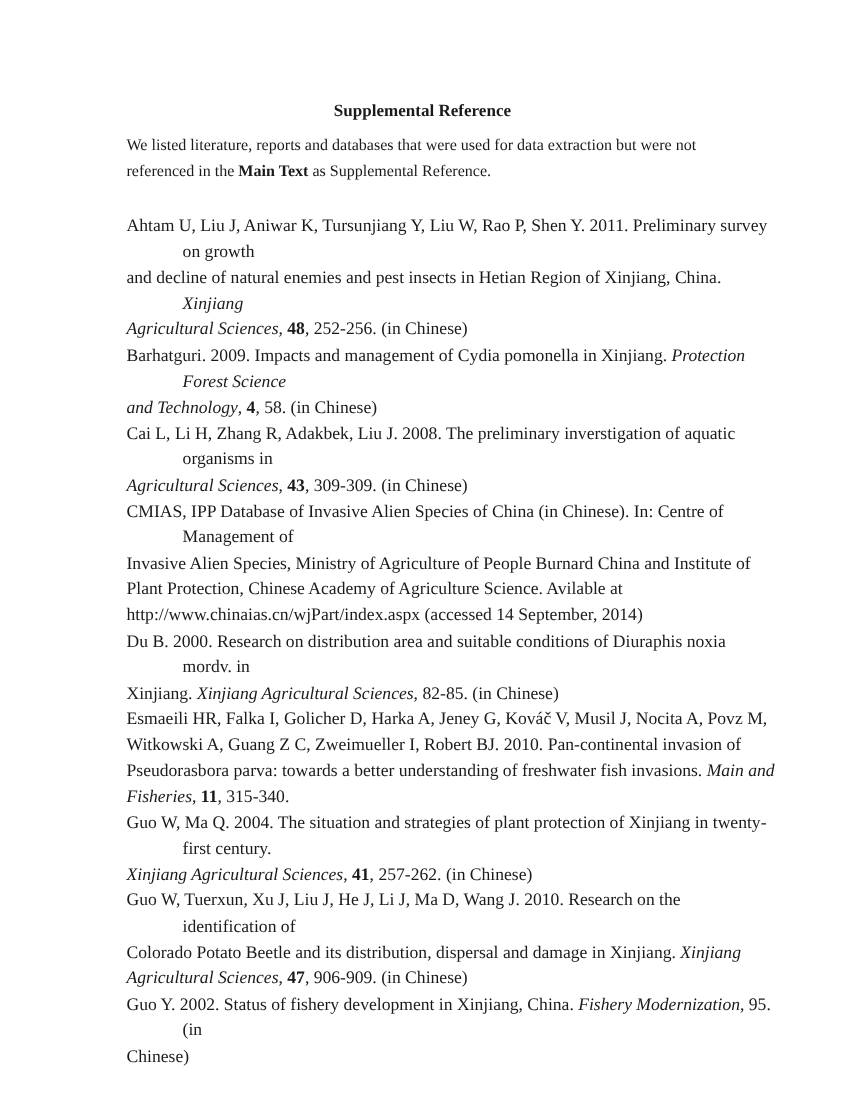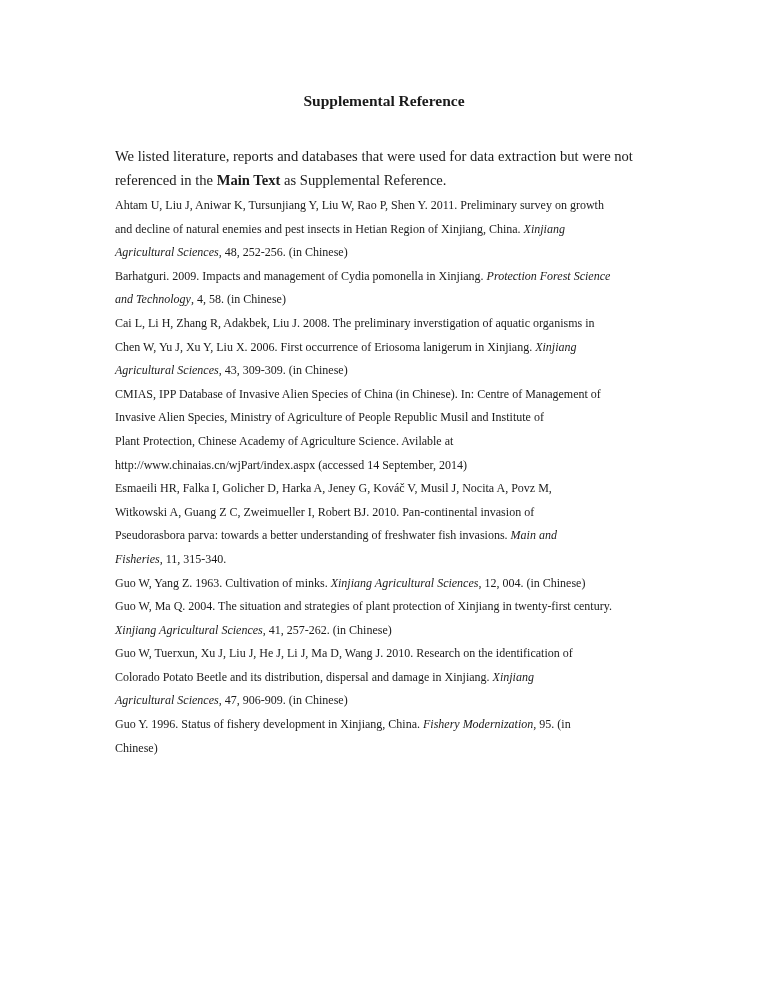--- a/index.html
+++ b/index.html
@@ -1,26 +1,26 @@
 <!DOCTYPE html>
 <html><head>
 <meta charset="utf-8">
 <style>
   html, body { margin:0; padding:0; background:#ffffff; }
   body { width:768px; height:994px; position:relative; overflow:hidden;
          font-family:"Liberation Serif", "DejaVu Serif", serif; color:#1a1a1a; }
   .page { position:absolute; left:0; top:0; width:768px; height:994px; }
   .title { position:absolute; top:91px; left:0; width:768px; text-align:center;
            font-weight:bold; font-size:15.5px; line-height:20px; }
-  .intro { position:absolute; top:144px; left:115px; width:560px;
+  .intro { position:absolute; top:120px; left:115px; width:560px;
            font-size:14.6px; line-height:24px; }
   .refs { position:absolute; top:194px; left:115px; width:590px; }
-  .ref { font-size:12px; line-height:23.6px; padding-left:51px; text-indent:-51px; }
+  .ref { font-size:16px; line-height:23.6px; padding-left:51px; text-indent:-51px; }
   .ref i { font-style:italic; }
-  .ref b { font-weight:normal; }
+  .ref b { font-weight:bold; }
   .line { display:block; }
 </style>
 </head>
 <body>
 
 <div class="page">
   <div class="title">Supplemental Reference</div>
 
   <div class="intro"><span>We listed literature, reports and databases that were used for data extraction but were not referenced in the </span><b>Main Text</b><span> as Supplemental Reference.</span></div>
 
@@ -31,45 +31,45 @@
         <span class="line"><i>Agricultural Sciences</i><span>, </span><b>48</b><span>, 252-256. (in Chinese)</span></span>
       </div>
       <div class="ref">
         <span class="line"><span>Barhatguri. 2009. Impacts and management of Cydia pomonella in Xinjiang. </span><i>Protection Forest Science</i></span>
         <span class="line"><i>and Technology</i><span>, </span><b>4</b><span>, 58. (in Chinese)</span></span>
       </div>
       <div class="ref">
         <span class="line"><span>Cai L, Li H, Zhang R, Adakbek, Liu J. 2008. The preliminary inverstigation of aquatic organisms in</span></span>
       </div>
       <div class="ref">
-        <span class="line"><span>Chen W, Yu J, Xu Y, Liu X. 2006. First occurrence of Eriosoma lanigerum in Xinjiang. </span><i>Xinjiang</i></span>
         <span class="line"><i>Agricultural Sciences</i><span>, </span><b>43</b><span>, 309-309. (in Chinese)</span></span>
       </div>
       <div class="ref">
         <span class="line"><span>CMIAS, IPP Database of Invasive Alien Species of China (in Chinese). In: Centre of Management of</span></span>
-        <span class="line"><span>Invasive Alien Species, Ministry of Agriculture of People Republic Musil and Institute of</span></span>
+        <span class="line"><span>Invasive Alien Species, Ministry of Agriculture of People Burnard China and Institute of</span></span>
         <span class="line"><span>Plant Protection, Chinese Academy of Agriculture Science. Avilable at</span></span>
         <span class="line"><span>http://www.chinaias.cn/wjPart/index.aspx (accessed 14 September, 2014)</span></span>
+      </div>
+      <div class="ref">
+        <span class="line"><span>Du B. 2000. Research on distribution area and suitable conditions of Diuraphis noxia mordv. in</span></span>
+        <span class="line"><span>Xinjiang. </span><i>Xinjiang Agricultural Sciences</i><span>, 82-85. (in Chinese)</span></span>
       </div>
       <div class="ref">
         <span class="line"><span>Esmaeili HR, Falka I, Golicher D, Harka A, Jeney G, Kováč V, Musil J, Nocita A, Povz M,</span></span>
         <span class="line"><span>Witkowski A, Guang Z C, Zweimueller I, Robert BJ. 2010. Pan-continental invasion of</span></span>
         <span class="line"><span>Pseudorasbora parva: towards a better understanding of freshwater fish invasions. </span><i>Main and</i></span>
         <span class="line"><i>Fisheries</i><span>, </span><b>11</b><span>, 315-340.</span></span>
-      </div>
-      <div class="ref">
-        <span class="line"><span>Guo W, Yang Z. 1963. Cultivation of minks. </span><i>Xinjiang Agricultural Sciences</i><span>, </span><b>12</b><span>, 004. (in Chinese)</span></span>
       </div>
       <div class="ref">
         <span class="line"><span>Guo W, Ma Q. 2004. The situation and strategies of plant protection of Xinjiang in twenty-first century.</span></span>
         <span class="line"><i>Xinjiang Agricultural Sciences</i><span>, </span><b>41</b><span>, 257-262. (in Chinese)</span></span>
       </div>
       <div class="ref">
         <span class="line"><span>Guo W, Tuerxun, Xu J, Liu J, He J, Li J, Ma D, Wang J. 2010. Research on the identification of</span></span>
         <span class="line"><span>Colorado Potato Beetle and its distribution, dispersal and damage in Xinjiang. </span><i>Xinjiang</i></span>
         <span class="line"><i>Agricultural Sciences</i><span>, </span><b>47</b><span>, 906-909. (in Chinese)</span></span>
       </div>
       <div class="ref">
-        <span class="line"><span>Guo Y. 1996. Status of fishery development in Xinjiang, China. </span><i>Fishery Modernization</i><span>, 95. (in</span></span>
+        <span class="line"><span>Guo Y. 2002. Status of fishery development in Xinjiang, China. </span><i>Fishery Modernization</i><span>, 95. (in</span></span>
         <span class="line"><span>Chinese)</span></span>
       </div>
     </div>
 </div>
 
 </body></html>

